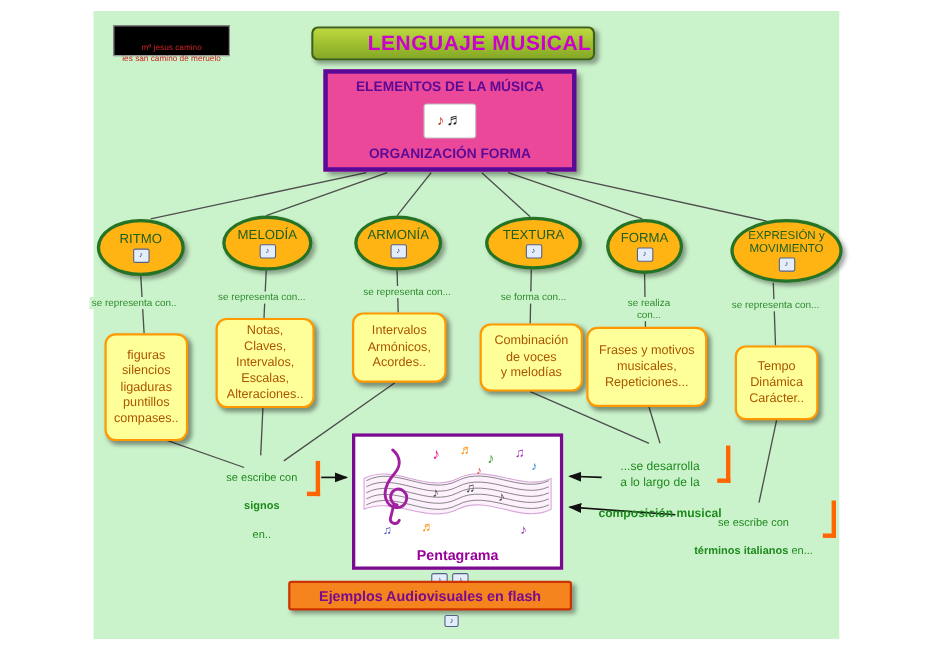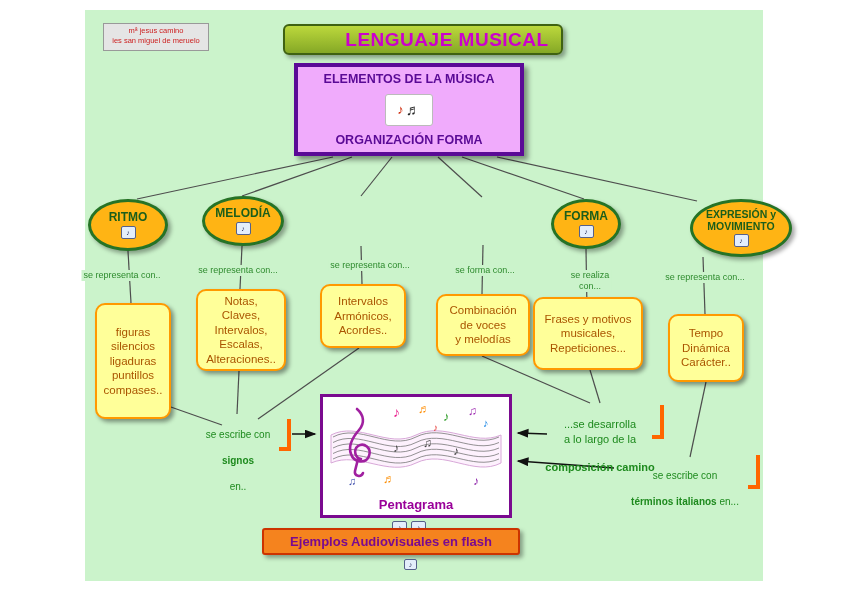--- a/index.html
+++ b/index.html
@@ -2,41 +2,41 @@
 <html><head>
 <meta charset="utf-8">
 <style>
   html,body{margin:0;padding:0;}
   body{background:#ffffff;font-family:"Liberation Sans", sans-serif;}
   #stage{position:relative;width:848px;height:599px;background:#ffffff;overflow:hidden;}
   #greenbg{position:absolute;left:85px;top:10px;width:678px;height:571px;background:#cbf3cb;}
   #wires{position:absolute;left:0;top:0;width:848px;height:599px;pointer-events:none;z-index:1;}
   .node{position:absolute;z-index:2;box-sizing:border-box;}
 
-  .author{left:103px;top:23px;width:106px;height:28px;background:#e5e5e5;border:1px solid #999;
-          color:#cc2222;font-size:7.5px;line-height:1.35;text-align:center;padding-top:2px;}
-
-  .title{left:283px;top:24px;width:280px;height:31px;background:linear-gradient(#bcd83c,#85a826);
+  .author{left:103px;top:23px;width:106px;height:28px;background:#000000;border:1px solid #999;
+          color:#cc2222;font-size:7.5px;line-height:1.35;text-align:center;padding-top:14px;}
+
+  .title{left:283px;top:24px;width:258px;height:31px;background:linear-gradient(#bcd83c,#85a826);
          border:2px solid #3f6212;border-radius:6px;color:#cc00cc;font-weight:bold;font-size:19px;
          letter-spacing:0.5px;display:flex;align-items:center;justify-content:center;
          box-shadow:3px 3px 4px rgba(0,0,0,.35);padding-left:48px;}
 
-  .mainbox{left:294px;top:63px;width:230px;height:93px;background:#f0abfc;border:4px solid #5a0a96;
+  .mainbox{left:294px;top:63px;width:230px;height:93px;background:#ec4899;border:4px solid #5a0a96;
            box-shadow:4px 4px 5px rgba(0,0,0,.4);display:flex;flex-direction:column;align-items:center;
            justify-content:space-between;padding:5px 0;}
   .mainbox .mb-label{color:#5a0a96;font-weight:bold;font-size:12.5px;}
   .clipart{width:46px;height:30px;background:#fff;border:1px solid #bbb;border-radius:3px;
            display:flex;align-items:center;justify-content:center;gap:2px;}
   .clipart .n1{color:#cc2200;font-size:13px;}
   .clipart .n2{color:#222;font-size:15px;}
 
   .oval{background:#ffb414;border:3px solid #267326;border-radius:50%;
         display:flex;flex-direction:column;align-items:center;justify-content:center;
         box-shadow:3px 3px 4px rgba(0,0,0,.35);}
-  .oval-label{color:#1b5e1b;font-weight:bold;font-size:12px;text-align:center;white-space:pre-line;line-height:1.1;}
+  .oval-label{color:#1b5e1b;font-weight:normal;font-size:12px;text-align:center;white-space:pre-line;line-height:1.1;}
   .res-icon{width:13px;height:11px;background:#e4eefb;border:1px solid #55618a;border-radius:2px;
             font-size:7px;color:#333a66;display:flex;align-items:center;justify-content:center;line-height:1;}
   .oval .res-icon{margin-top:1px;}
 
   .link{color:#2e8b2e;font-size:9px;text-align:center;transform:translateX(-50%);
         background:#cbf3cb;padding:0 2px;white-space:pre-line;line-height:1.2;}
 
   .childbox{background:#ffff99;border:2px solid #ff9900;border-radius:10px;color:#aa5500;
             font-size:11.5px;text-align:center;white-space:pre-line;line-height:1.25;
             display:flex;align-items:center;justify-content:center;
@@ -92,21 +92,21 @@
     </g>
     <g stroke="#111" stroke-width="1.5" fill="none">
       <line x1="292" y1="434" x2="315" y2="434" marker-end="url(#arrow)"></line>
       <line x1="547" y1="434" x2="518" y2="433" marker-end="url(#arrow)"></line>
       <line x1="614" y1="468" x2="518" y2="461" marker-end="url(#arrow)"></line>
     </g>
   </svg>
 
   <div class="node author">
     <div>mª jesus camino</div>
-    <div>ies san miguel de meruelo</div>
+    <div>ies san camino de meruelo</div>
   </div>
 
   <div class="node title">LENGUAJE MUSICAL</div>
 
   <div class="node mainbox">
     <span class="mb-label">ELEMENTOS DE LA MÚSICA</span>
     <span class="clipart">
       <span class="n1">♪</span>
         <span class="n2">♬</span>
     </span>
@@ -114,39 +114,47 @@
   </div>
 
   <div class="node oval" style="left:88px;top:199px;width:80px;height:52px">
     <span class="oval-label">RITMO</span>
     <span class="res-icon">♪</span>
   </div>
   <div class="node oval" style="left:202px;top:196px;width:82px;height:50px">
     <span class="oval-label">MELODÍA</span>
     <span class="res-icon">♪</span>
   </div>
+  <div class="node oval" style="left:322px;top:196px;width:80px;height:50px">
+    <span class="oval-label">ARMONÍA</span>
+    <span class="res-icon">♪</span>
+  </div>
+  <div class="node oval" style="left:441px;top:197px;width:88px;height:48px">
+    <span class="oval-label">TEXTURA</span>
+    <span class="res-icon">♪</span>
+  </div>
   <div class="node oval" style="left:551px;top:199px;width:70px;height:50px">
     <span class="oval-label">FORMA</span>
     <span class="res-icon">♪</span>
   </div>
-  <div class="node oval" style="left:690px;top:199px;width:102px;height:58px">
+  <div class="node oval" style="left:664px;top:199px;width:102px;height:58px">
     <span class="oval-label" style="font-size:10.5px">EXPRESIÓN y
 MOVIMIENTO</span>
     <span class="res-icon">♪</span>
   </div>
 
   <div class="node link" style="left:122px;top:270px">se representa con..</div>
   <div class="node link" style="left:238px;top:265px">se representa con...</div>
   <div class="node link" style="left:370px;top:260px">se representa con...</div>
   <div class="node link" style="left:485px;top:265px">se forma con...</div>
   <div class="node link" style="left:590px;top:270px">se realiza
 con...</div>
   <div class="node link" style="left:705px;top:272px">se representa con...</div>
 
-  <div class="node childbox" style="left:95px;top:303px;width:76px;height:116px">figuras
+  <div class="node childbox" style="left:95px;top:303px;width:76px;height:98px">figuras
 silencios
 ligaduras
 puntillos
 compases..</div>
   <div class="node childbox" style="left:196px;top:289px;width:90px;height:82px">Notas,
 Claves,
 Intervalos,
 Escalas,
 Alteraciones..</div>
   <div class="node childbox" style="left:320px;top:284px;width:86px;height:64px">Intervalos
@@ -165,21 +173,21 @@
   <div class="node annot" style="left:238px;top:415px">
     <div>se escribe con</div>
     <div><b>signos</b></div>
     <div>en..</div>
   </div>
   <div class="node bracket" style="left:279px;top:419px;width:12px;height:32px"></div>
 
   <div class="node annot" style="left:600px;top:403px;font-size:11px">
     <div>...se desarrolla
 a lo largo de la</div>
-    <div><b>composición camino</b></div>
+    <div><b>composición musical</b></div>
   </div>
   <div class="node bracket" style="left:652px;top:405px;width:12px;height:34px"></div>
 
   <div class="node annot" style="left:685px;top:456px">
     <div>se escribe con</div>
     <div><b>términos italianos</b> <span>en...</span></div>
   </div>
   <div class="node bracket" style="left:748px;top:455px;width:12px;height:34px"></div>
 
   <div class="node penta">

